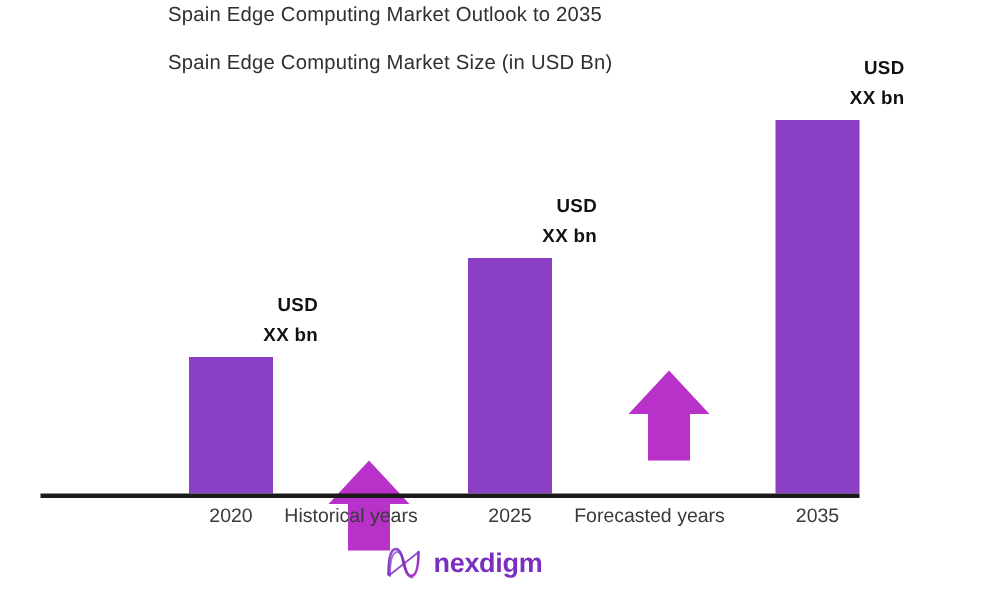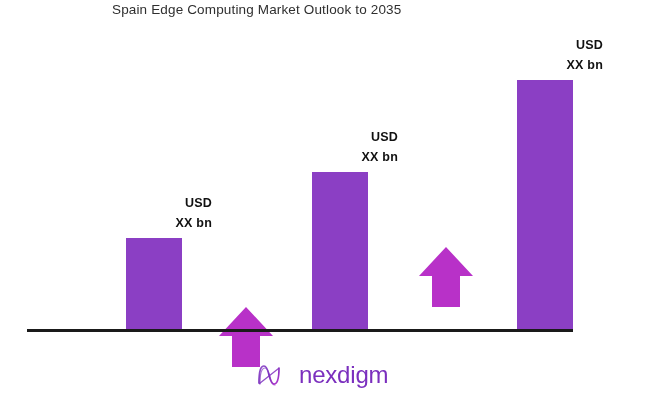--- a/index.html
+++ b/index.html
@@ -102,35 +102,35 @@
   #logo {
     position: absolute;
     left: 256px;
     top: 364px;
     display: flex;
     align-items: center;
     gap: 7px;
   }
   #logo-mark { display: block; }
   #logo-text {
-    font-size: 24px;
-    font-weight: 400;
+    font-size: 18px;
+    font-weight: 700;
     color: #7b2fbe;
     letter-spacing: -0.2px;
     line-height: 20px;
-    margin-left: 10px;
   }
 </style>
 </head>
 <body>
 
 <div id="canvas">
 
   <div class="title" id="chart-title">Spain Edge Computing Market Outlook to 2035</div>
 
+  <div class="title" id="chart-subtitle">Spain Edge Computing Market Size (in USD Bn)</div>
 
   <div id="plot-area">
 
     <div id="bars-layer">
         <div class="bar" style="left: 126px; width: 56px; height: 91px; background: rgb(139, 63, 196);"></div>
         <div class="bar-value" style="left: 96px; width: 116px; bottom: 97px; color: rgb(17, 17, 17);">
           <div>USD</div>
           <div>XX bn</div>
         </div>
         <div class="bar" style="left: 312px; width: 56px; height: 157px; background: rgb(139, 63, 196);"></div>
@@ -154,20 +154,27 @@
         <div class="arrow" style="left: 418px; top: 186px; width: 56px; height: 62px;">
           <svg width="56" height="62" viewBox="0 0 56 62">
             <path d="M28 1 L55 30 L42 30 L42 61 L14 61 L14 30 L1 30 Z" fill="#b831c8"></path>
           </svg>
         </div>
       </div>
 
     <div id="x-axis-line"></div>
   </div>
 
+  <div id="x-labels">
+      <div class="x-label" style="left: 74px; width: 160px; color: rgb(58, 58, 58);">2020</div>
+      <div class="x-label" style="left: 154px; width: 160px; color: rgb(58, 58, 58);">Historical years</div>
+      <div class="x-label" style="left: 260px; width: 160px; color: rgb(58, 58, 58);">2025</div>
+      <div class="x-label" style="left: 353px; width: 160px; color: rgb(58, 58, 58);">Forecasted years</div>
+      <div class="x-label" style="left: 465px; width: 160px; color: rgb(58, 58, 58);">2035</div>
+    </div>
 
   <div id="logo">
     <span id="logo-mark-wrap">
       <svg id="logo-mark" width="26" height="22" viewBox="0 0 26 22" fill="none">
         <defs>
           <linearGradient id="lg1" x1="0" y1="0" x2="26" y2="22" gradientUnits="userSpaceOnUse">
             <stop offset="0" stop-color="#9b5fd0"></stop>
             <stop offset="0.5" stop-color="#7b2fbe"></stop>
             <stop offset="1" stop-color="#c23bd0"></stop>
           </linearGradient>

